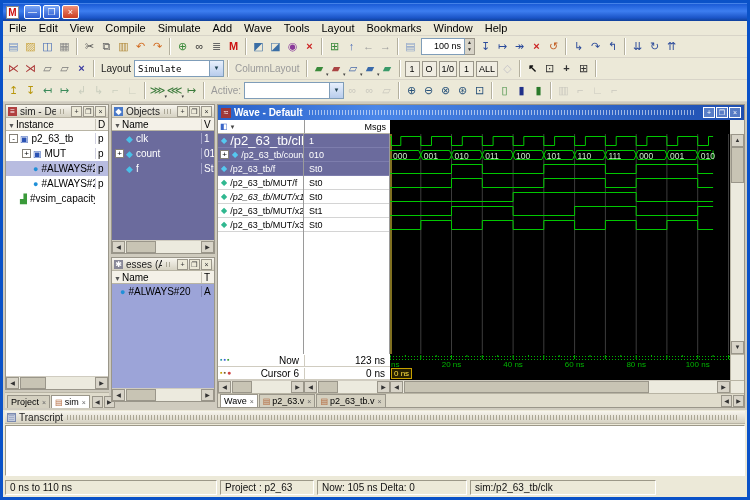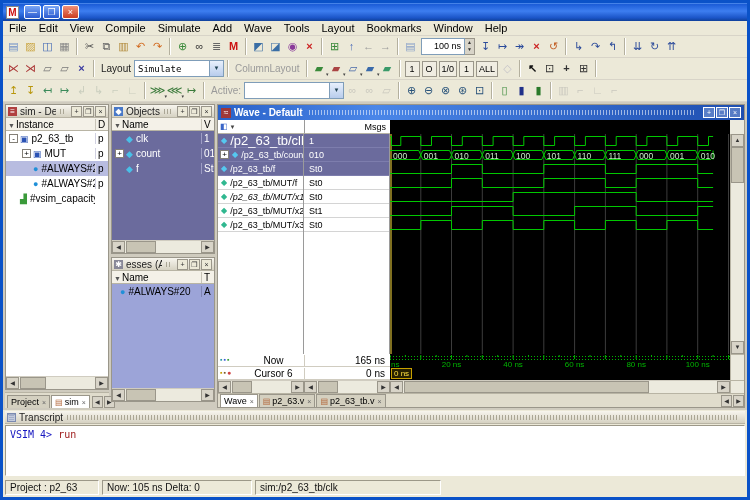--- a/index.html
+++ b/index.html
@@ -65,21 +65,21 @@
 .wgrip{flex:1;height:5px;margin:0 6px;background:repeating-linear-gradient(90deg,rgba(255,255,255,.55) 0 1px,transparent 1px 3px)}
 .wpbtn{width:12px;height:11px;border:1px solid #fff;background:rgba(255,255,255,.25);color:#fff;font-size:7px;line-height:9px;text-align:center;margin-left:1px;flex:none}
 .wrow{height:14px;display:flex;align-items:center;font-size:10px;white-space:nowrap;padding-left:2px}
 .wrow.dark{background:#6b6b9d;color:#fff;border-bottom:1px solid #7d7dad}
 .wrow.lite{background:#fff;color:#000;border-bottom:1px solid #d4d4d4}
 .wexp{width:9px;height:9px;border:1px solid #848078;background:#fff;color:#000;font-size:8px;line-height:7px;text-align:center;margin-right:2px;flex:none}
 .wdia{font-size:8px;margin:0 3px 0 1px;flex:none}
 .nowrow{position:absolute;height:13px;background:#fff;border-bottom:1px solid #d0ccc0;display:flex;align-items:center;font-size:10px}
 .nicons{width:30px;flex:none;display:flex;padding-left:2px;gap:1px}
 .nicons span{font-size:7px;line-height:12px}
-.nlabel{flex:1;text-align:center;padding-right:5px;overflow:hidden}
+.nlabel{flex:1;text-align:right;padding-right:5px;overflow:hidden}
 .nvalue{width:86px;flex:none;text-align:right;padding-right:5px;border-left:1px solid #d0ccc0;overflow:hidden}
 .cursorbox{position:absolute;left:1px;top:1px;border:1px solid #c8a000;color:#ffe040;font-size:8px;line-height:9px;padding:0 2px;background:#262000}
 .corner{position:absolute;background:#eceade;border-left:1px solid #b8b4a4;border-top:1px solid #b8b4a4}
 .trans{position:absolute;left:0;top:407px;width:744px;height:68px;background:#ece9d8;padding:1px 2px}
 .transbody{position:absolute;left:2px;right:2px;top:15px;bottom:2px;background:#fff;border:1px solid;border-color:#9c9888 #fff #fff #9c9888;font-family:"DejaVu Sans Mono",monospace;font-size:10px;padding:2px 4px;overflow:hidden}
 .tline{height:13px;line-height:13px;white-space:pre}
 .prompt{color:#1616c0}
 .cmd{color:#a02020;margin-left:6px}
 .statusbar{position:absolute;left:0;top:475px;width:744px;height:19px;background:#ece9d8;display:flex;align-items:center;padding:1px 2px;gap:3px}
 .sfield{height:15px;border:1px solid;border-color:#9c9888 #fff #fff #9c9888;font-size:10px;line-height:13px;padding:0 4px;white-space:nowrap;overflow:hidden;color:#111;flex:none}
@@ -534,21 +534,21 @@
         <div class="vbtn" style="position:absolute;bottom:0">▼</div>
       </div>
 
       <div class="nowrow" style="left:0;top:249px;width:172px">
         <span class="nicons" id="nowIcons">
             <span style="color: rgb(42, 154, 160);">▪</span>
             <span style="color: rgb(58, 90, 216);">▪</span>
             <span style="color: rgb(58, 160, 58);">▪</span>
           </span>
         <span class="nlabel">Now</span>
-        <span class="nvalue">165 ns</span>
+        <span class="nvalue">123 ns</span>
       </div>
       <div class="nowrow" style="left:0;top:262px;width:172px">
         <span class="nicons" id="curIcons">
             <span style="color: rgb(200, 160, 0);">▪</span>
             <span style="color: rgb(122, 90, 42);">▪</span>
             <span style="color: rgb(208, 64, 64);">●</span>
           </span>
         <span class="nlabel">Cursor 6</span>
         <span class="nvalue">0 ns</span>
       </div>
@@ -637,23 +637,23 @@
     </div>
   </div>
 
   <div class="trans">
     <div class="phead">
       <span class="pheadicon" style="background:#7a8ab0">▤</span>
       <span class="ptitle">Transcript</span>
       <span class="grip"></span>
     </div>
     <div class="transbody" id="transBody">
-        <div class="tline"><span class="prompt">VSIM 4&gt;</span><span class="cmd">run</span></div>
         <div class="tline">&nbsp;</div>
       </div>
   </div>
 
   <div class="statusbar" id="statusBar">
+      <span class="sfield" style="width: 212px;">0 ns to 110 ns</span>
       <span class="sfield" style="width: 94px;">Project : p2_63</span>
       <span class="sfield" style="width: 150px;">Now: 105 ns  Delta: 0</span>
       <span class="sfield" style="width: 186px;">sim:/p2_63_tb/clk</span>
     </div>
 </div>
 
 </body></html>

